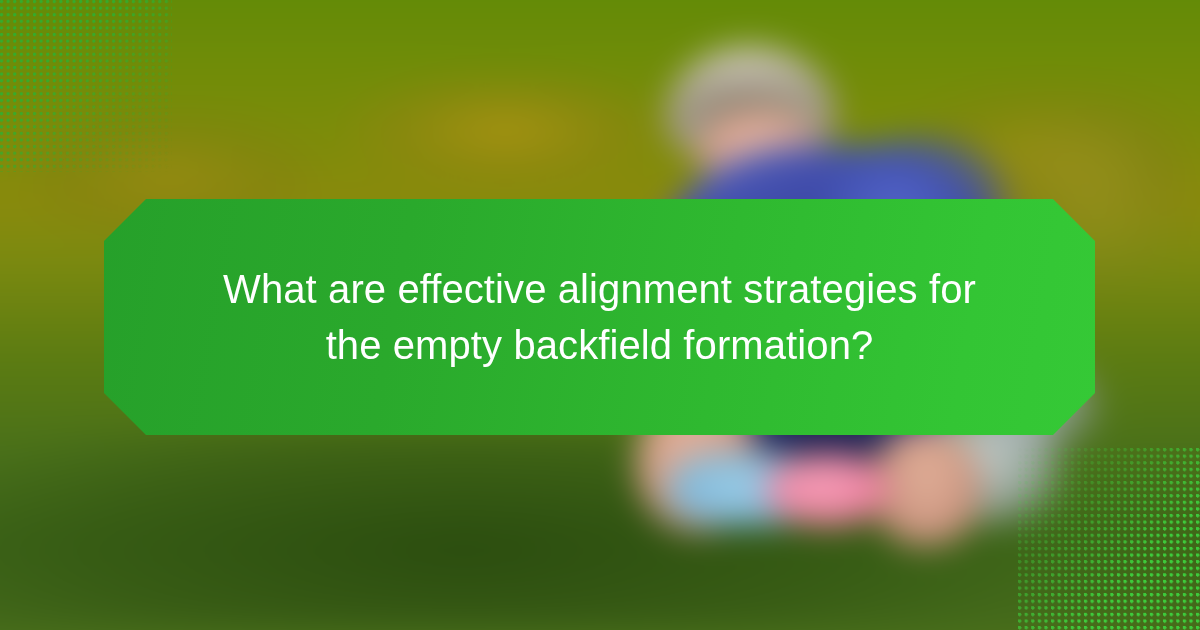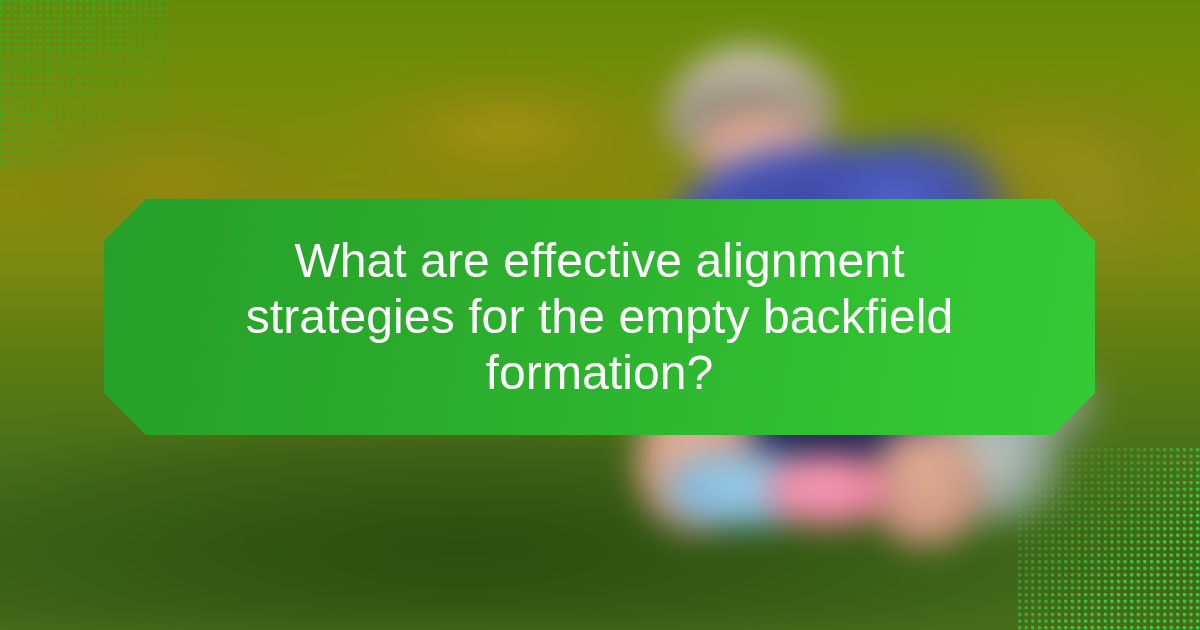--- a/index.html
+++ b/index.html
@@ -240,21 +240,21 @@
     );
     display: flex;
     align-items: center;
     justify-content: center;
   }
 
   .banner-title {
     margin: 0;
     padding: 0 70px;
     color: #ffffff;
-    font-size: 48px;
+    font-size: 40px;
     font-weight: 400;
     line-height: 56px;
     text-align: center;
     letter-spacing: 0.1px;
     max-width: 760px;
   }
 </style>
 </head>
 <body>
 

